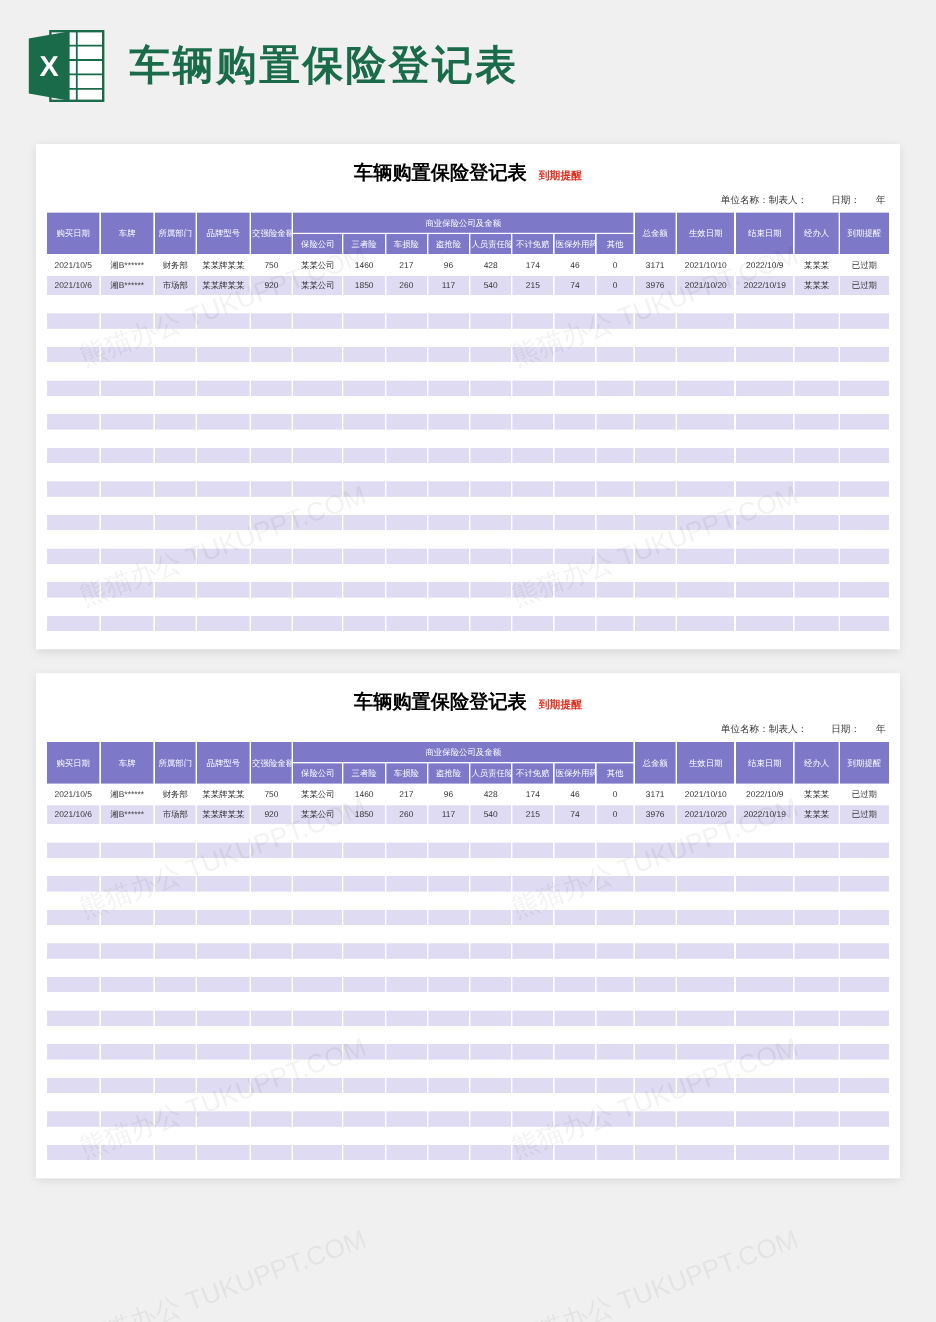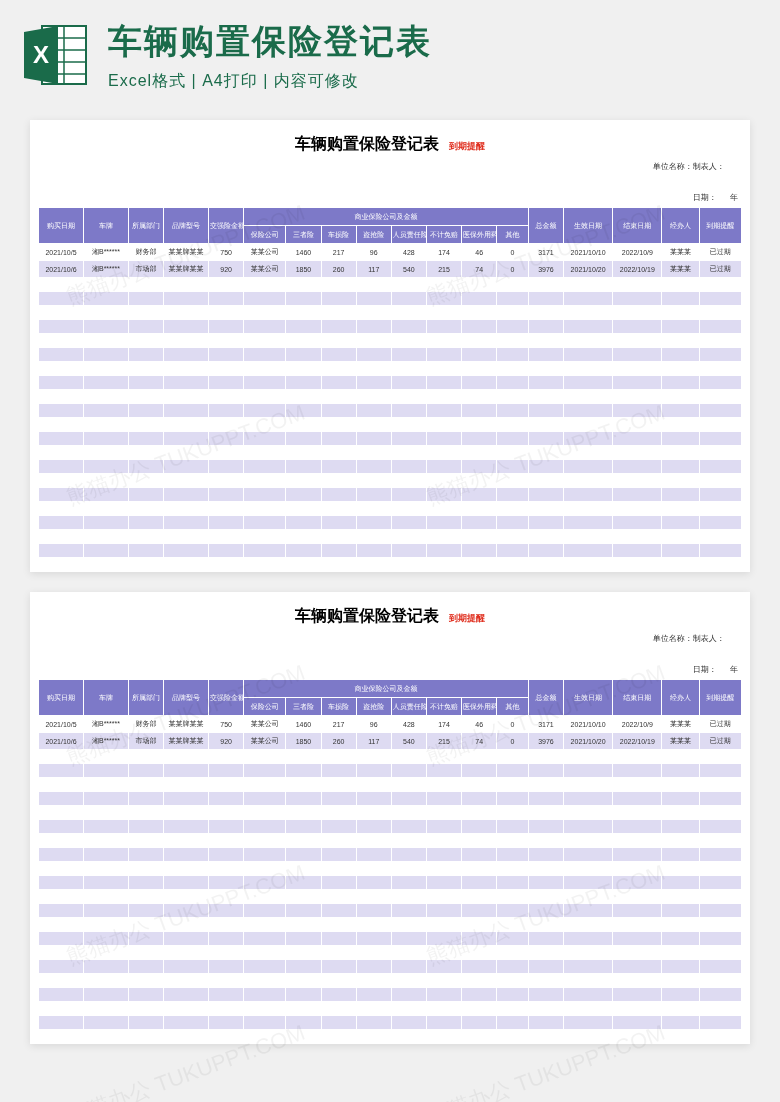--- a/index.html
+++ b/index.html
@@ -71,21 +71,21 @@
     font-weight: 700;
   }
   .meta-row {
     display: flex;
     justify-content: flex-end;
     font-size: 8px;
     color: #333;
     margin-bottom: 4px;
     padding: 0 4px;
   }
-  .meta-right { display: flex; gap: 20px; flex-direction: column; }
+  .meta-right { display: flex; gap: 20px; }
   table.reg {
     border-collapse: collapse;
     width: 100%;
     table-layout: fixed;
     font-size: 7px;
   }
   table.reg th, table.reg td {
     border: 1px solid #fff;
     text-align: center;
     vertical-align: middle;
@@ -126,21 +126,20 @@
       <line x1="22" y1="30" x2="66" y2="30" stroke="#1a6b4a" stroke-width="1.5"></line>
       <line x1="22" y1="42" x2="66" y2="42" stroke="#1a6b4a" stroke-width="1.5"></line>
       <line x1="22" y1="54" x2="66" y2="54" stroke="#1a6b4a" stroke-width="1.5"></line>
       <line x1="44" y1="6" x2="44" y2="64" stroke="#1a6b4a" stroke-width="1.5"></line>
       <polygon points="4,12 38,6 38,64 4,58" fill="#1a6b4a"></polygon>
       <text x="21" y="43" text-anchor="middle" fill="#fff" font-size="24" font-weight="bold" font-family="Arial">X</text>
     </svg>
   </div>
   <div class="banner-text">
     <div class="banner-title">车辆购置保险登记表</div>
-    <div class="banner-sub">Excel格式 | A4打印 | 内容可修改</div>
   </div>
 </div>
 
 <div class="page-wrap">
   <div class="sheet-title-row">
     <span class="sheet-title">车辆购置保险登记表</span>
     <span class="sheet-tag">到期提醒</span>
   </div>
   <div class="meta-row">
     <span>单位名称：</span>

